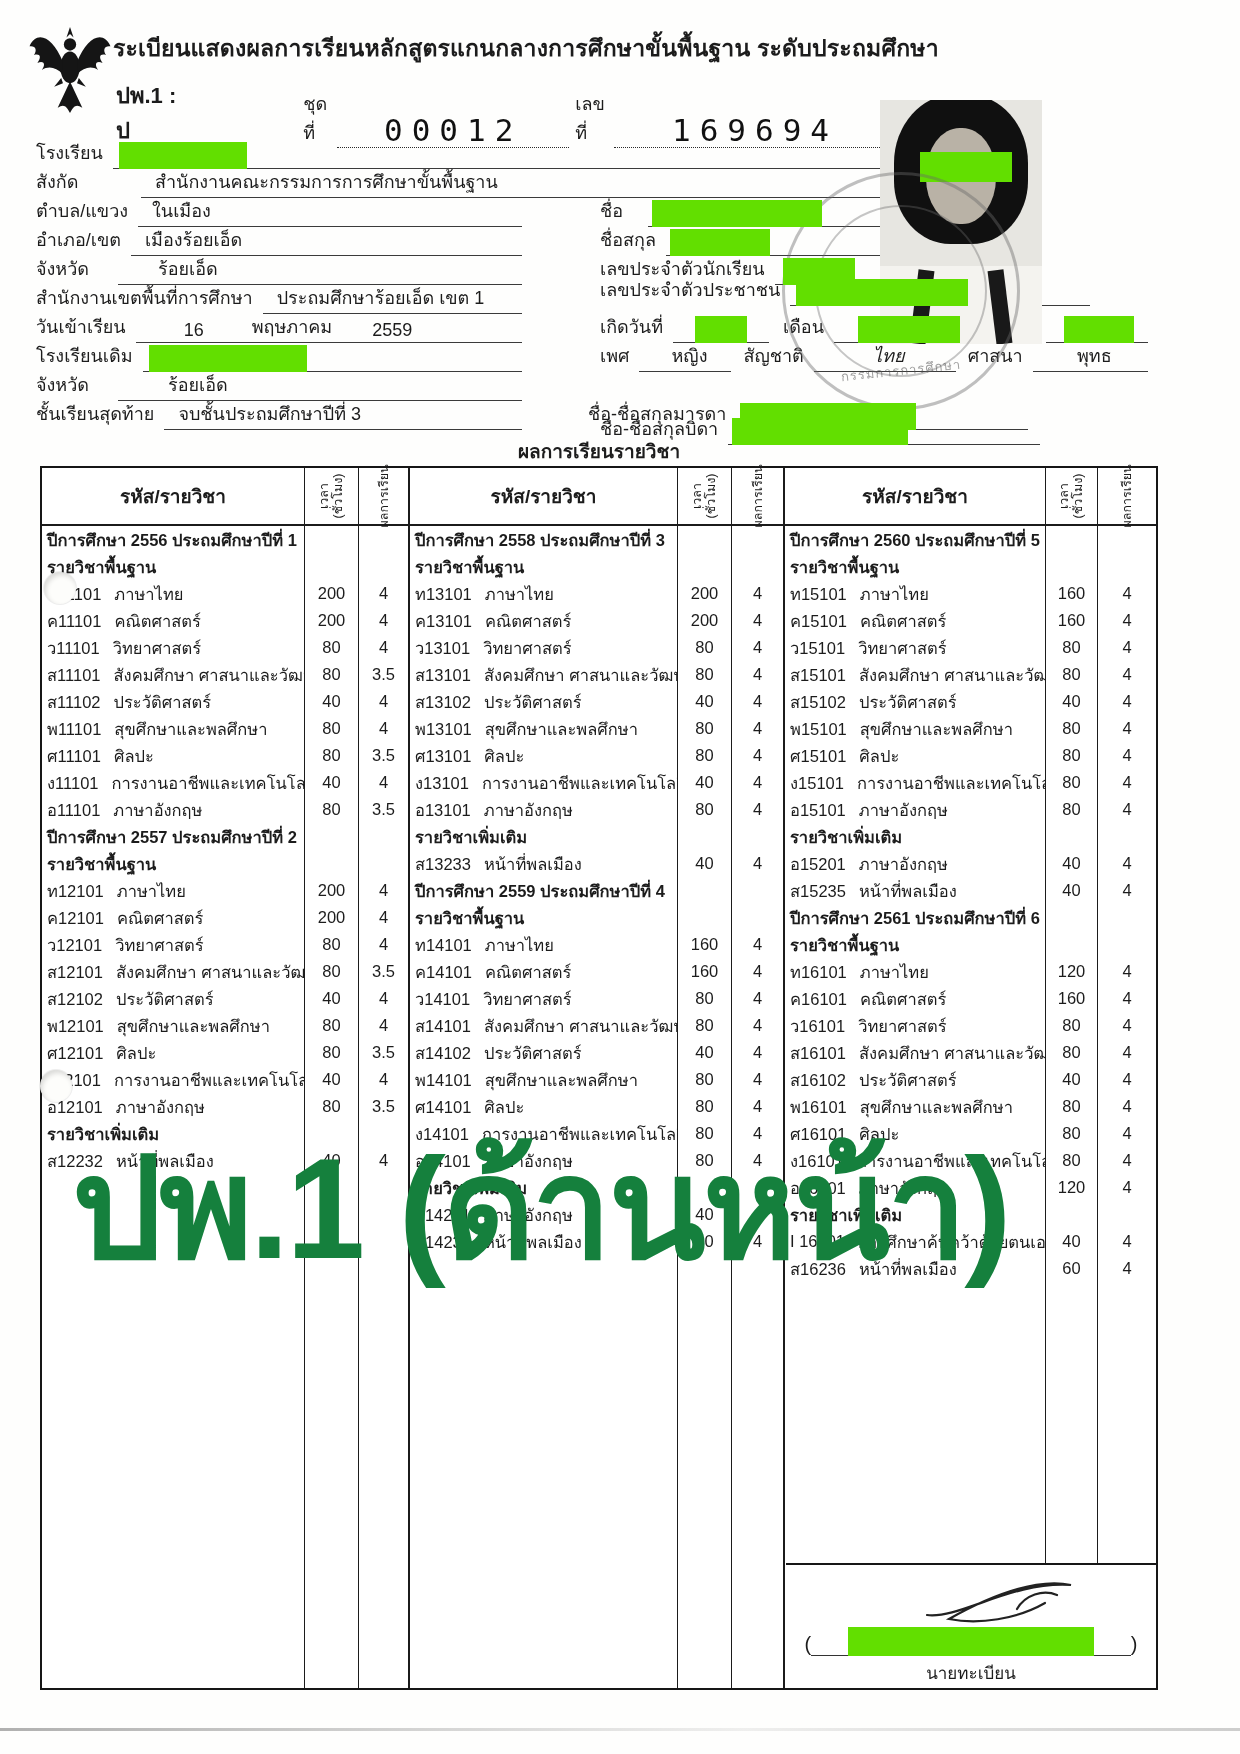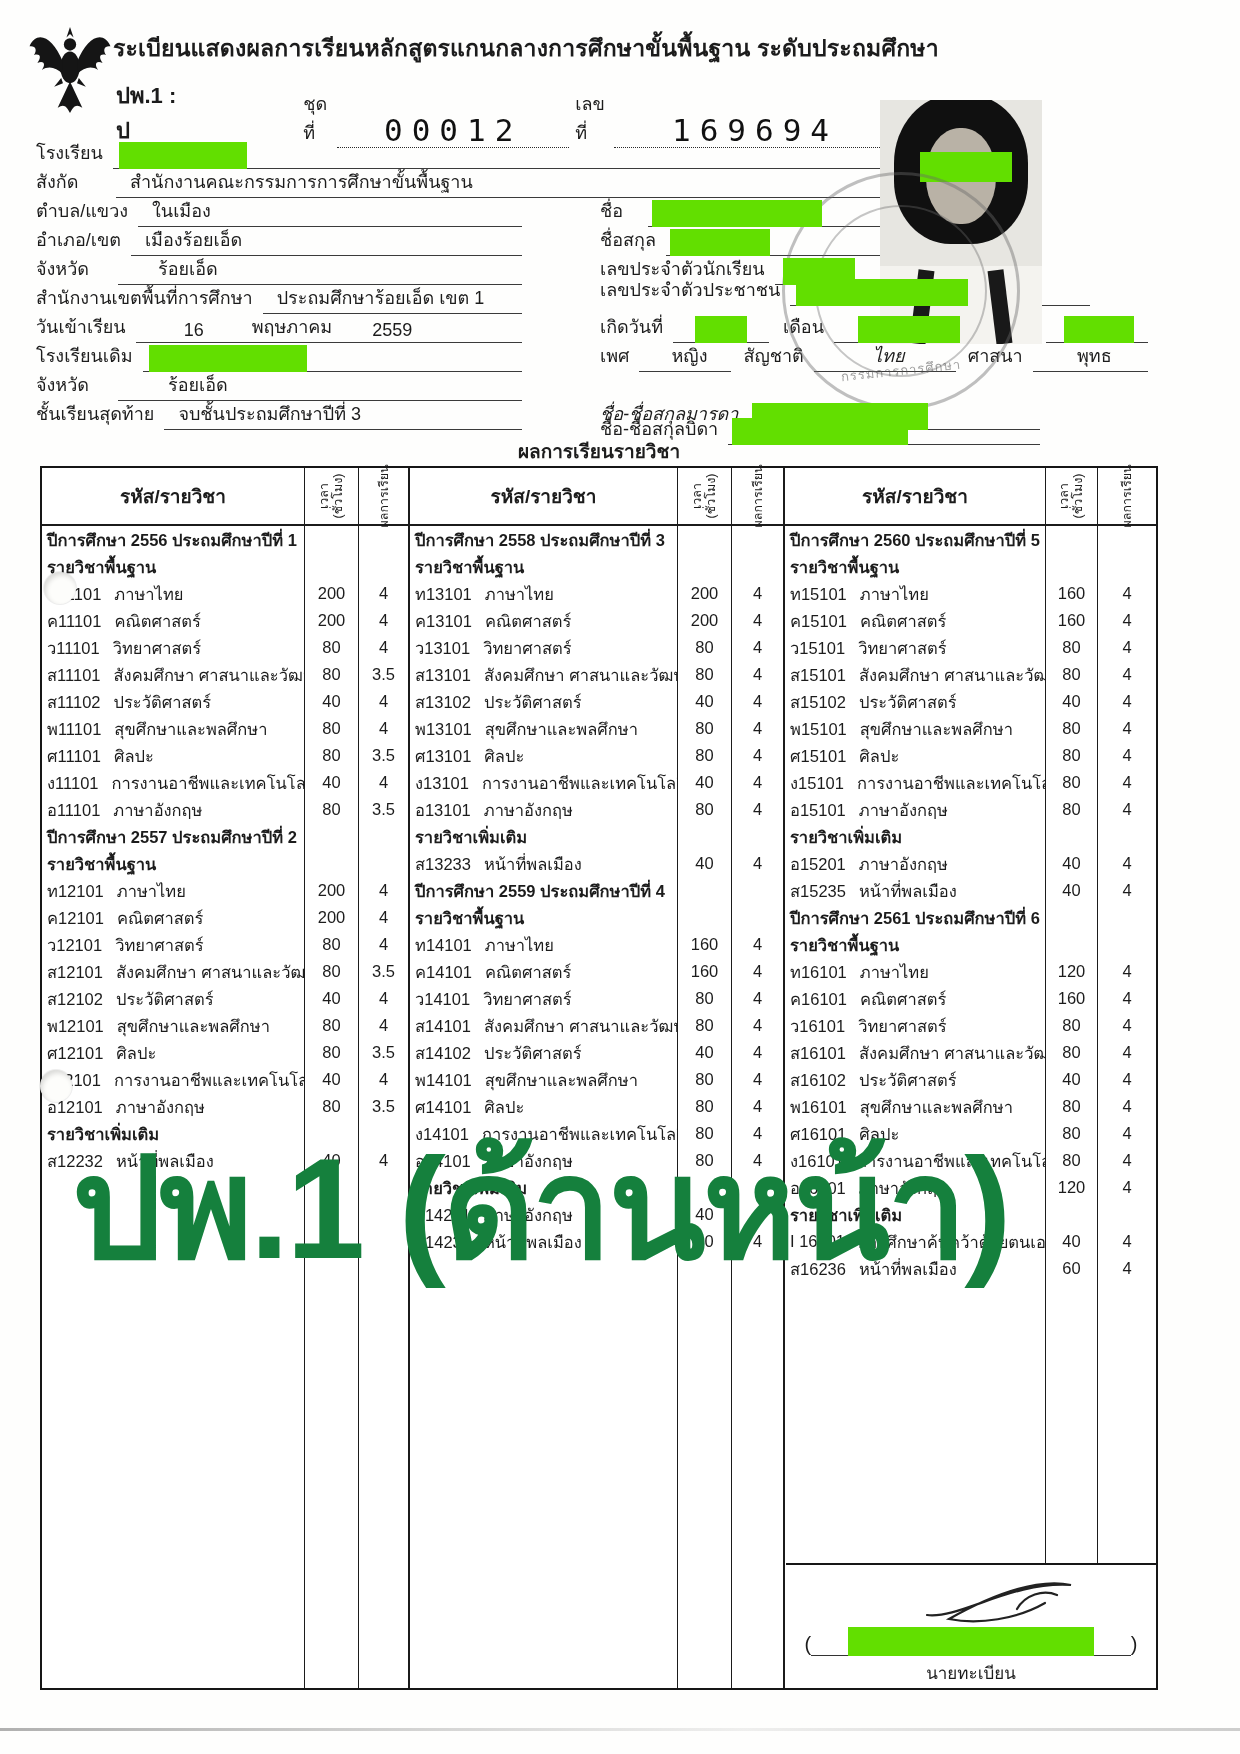--- a/index.html
+++ b/index.html
@@ -104,21 +104,21 @@
     <div class="inner"></div>
     <div class="ringtext">กรรมการการศึกษา</div>
   </div>
 
   <div class="frow" style="left:36px;top:140px;width:846px;">
     <span class="lbl">โรงเรียน</span>
     <span class="uline">
         <span class="greenblk redact" style="width:128px;margin-left:6px;"></span>
       </span>
   </div>
-  <div class="frow" style="left:36px;top:169px;width:846px;">
+  <div class="frow" style="left:36px;top:169px;width:846px;gap:25px;">
     <span class="lbl" style="min-width:70px;">สังกัด</span>
     <span class="uline">
         <span class="val">สำนักงานคณะกรรมการการศึกษาขั้นพื้นฐาน</span>
       </span>
   </div>
   <div class="frow" style="left:36px;top:198px;width:486px;">
     <span class="lbl">ตำบล/แขวง</span>
     <span class="uline">
         <span class="val">ในเมือง</span>
       </span>
@@ -219,21 +219,21 @@
     <span class="uline" style="justify-content:center;">
         <span class="val">พุทธ</span>
       </span>
   </div>
   <div class="frow" style="left:600px;top:372px;width:440px;margin-top:44px;">
     <span class="lbl">ชื่อ-ชื่อสกุลบิดา</span>
     <span class="uline">
         <span class="greenblk redact" style="width:176px;margin-left:4px;"></span>
       </span>
   </div>
-  <div class="frow" style="left:600px;top:401px;width:440px;font-style:italic;">
+  <div class="frow" style="left:588px;top:401px;width:440px;">
     <span class="lbl">ชื่อ-ชื่อสกุลมารดา</span>
     <span class="uline">
         <span class="greenblk redact" style="width:176px;margin-left:4px;"></span>
       </span>
   </div>
 
   <div class="section-title">ผลการเรียนรายวิชา</div>
   <div class="results">
     <div class="cell hc subjh c0">รหัส/รายวิชา</div>
       <div class="cell hc c1">

